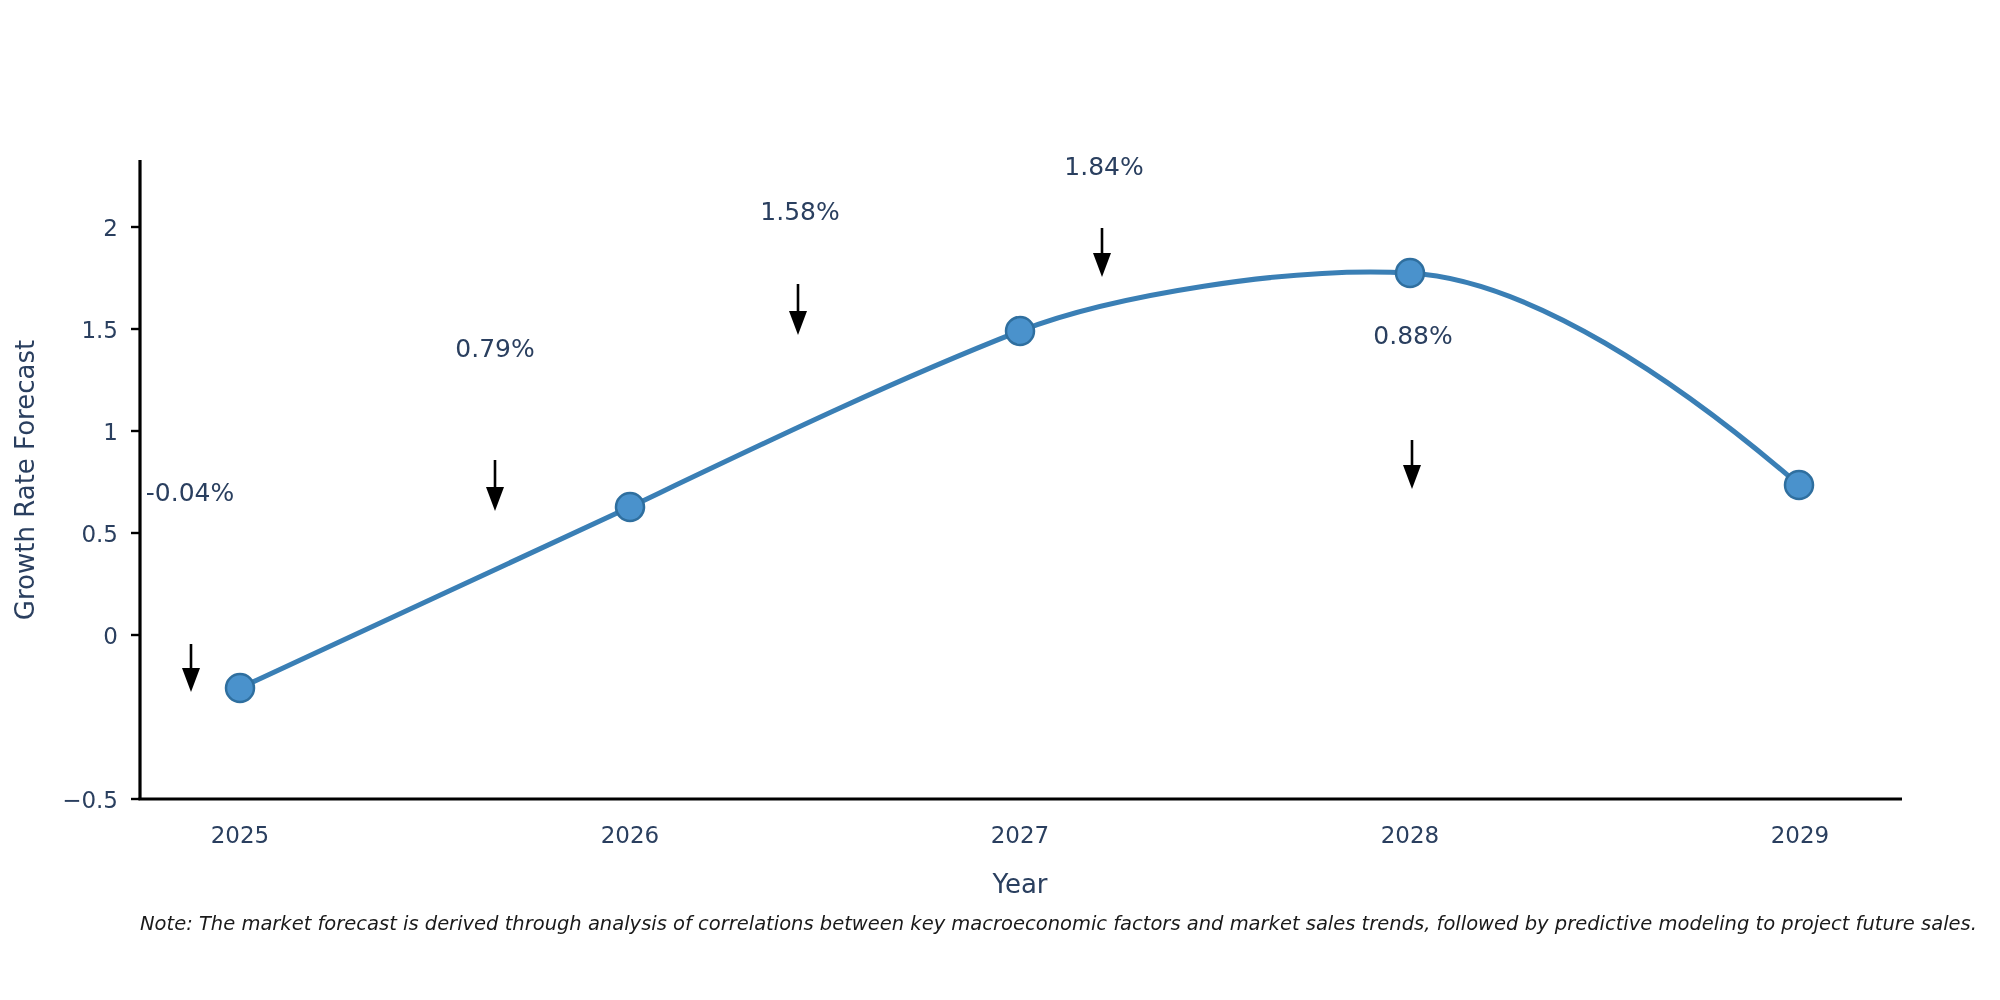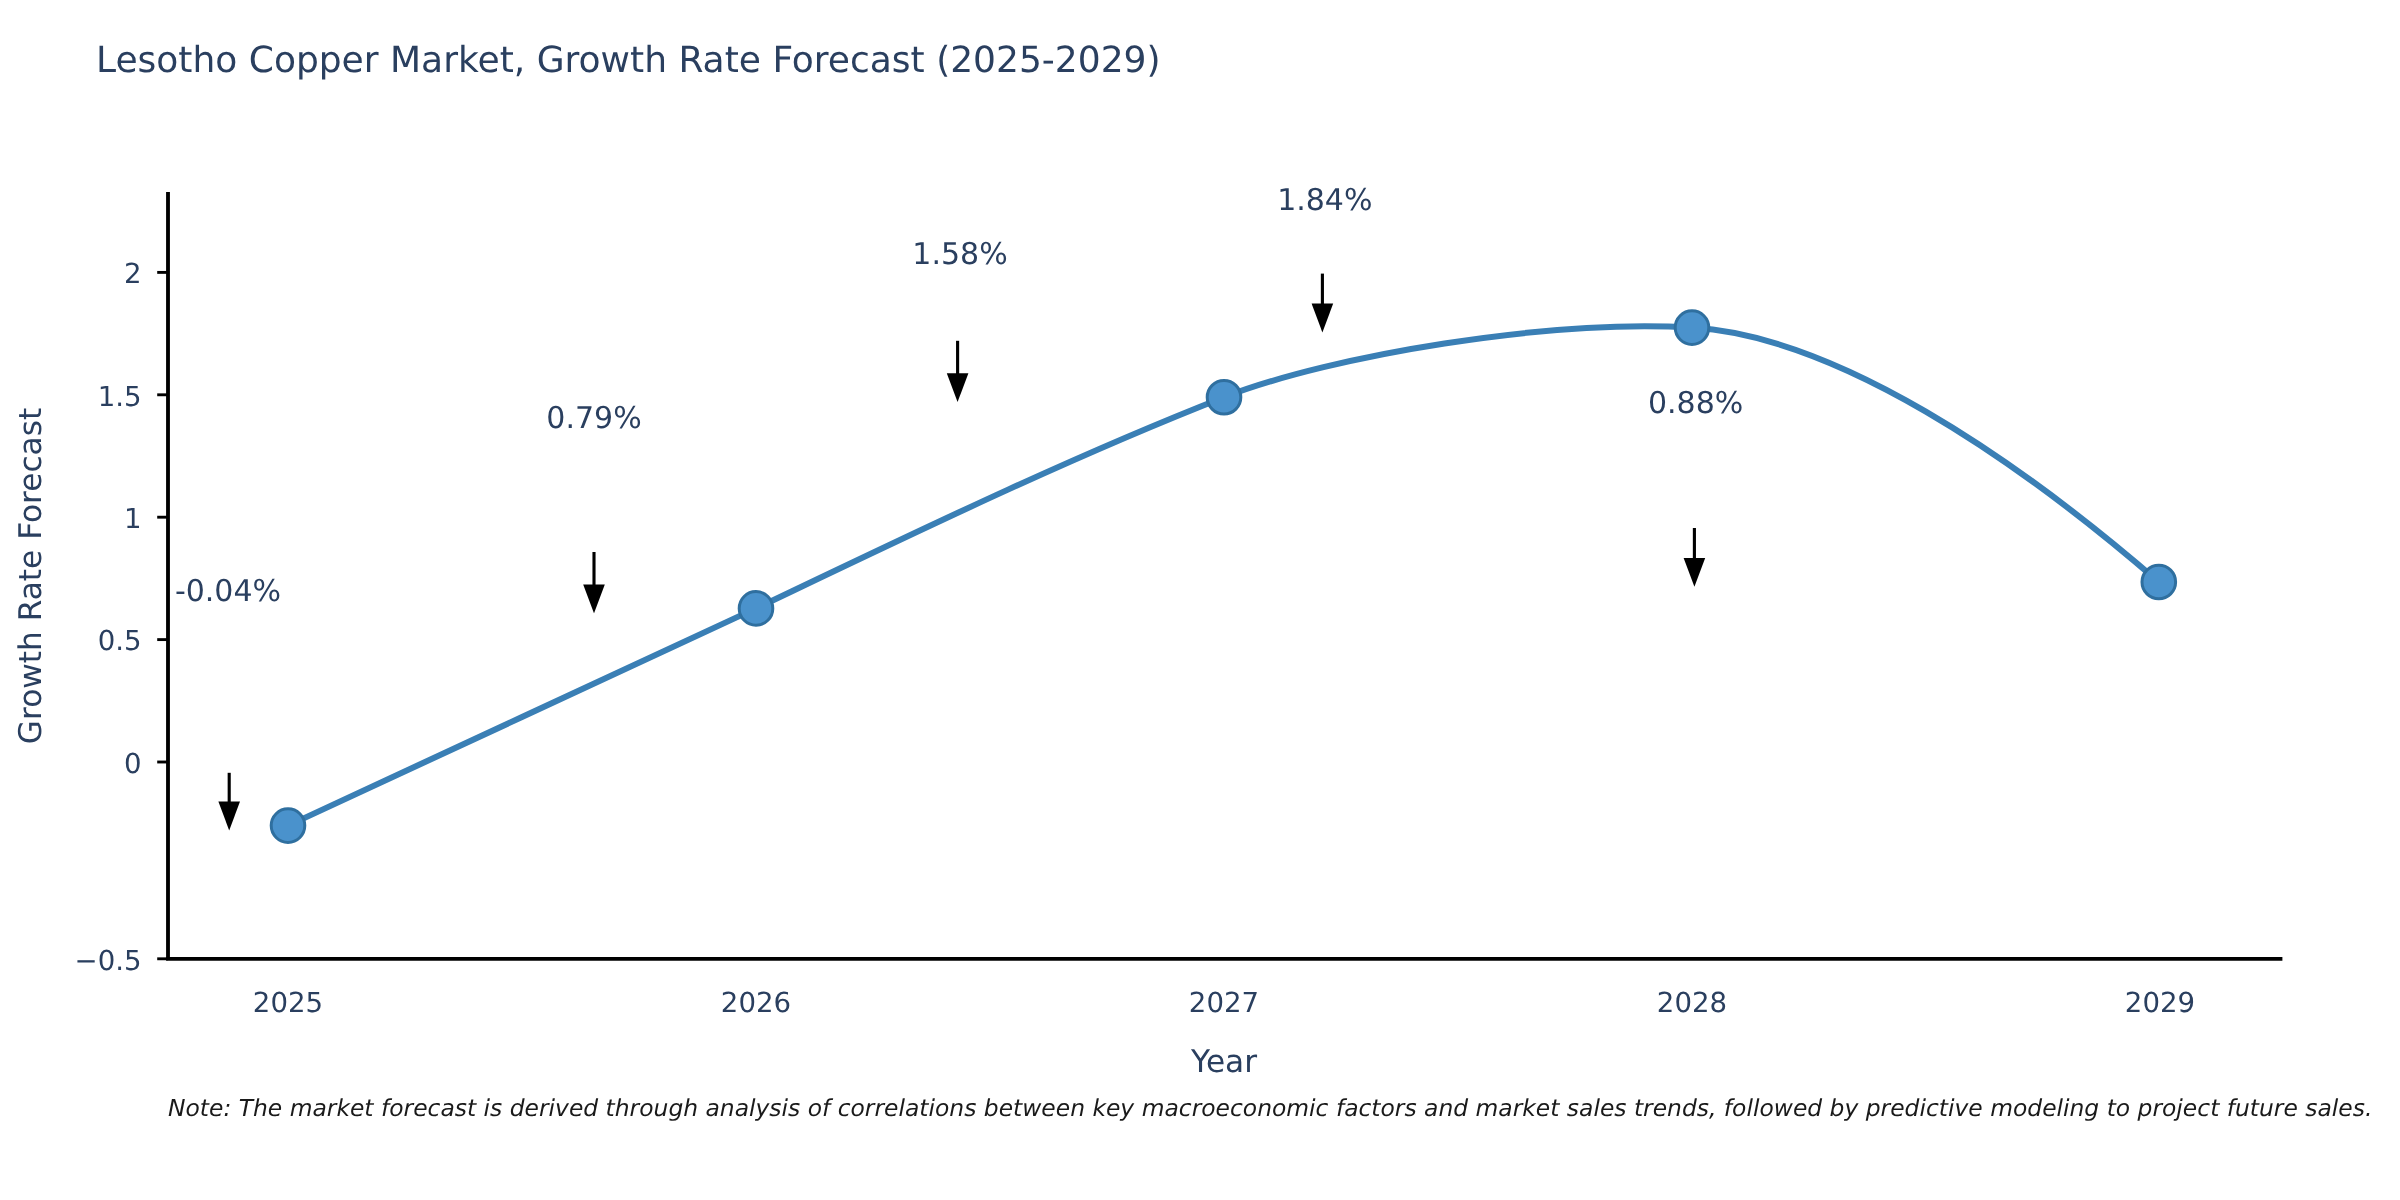--- a/index.html
+++ b/index.html
@@ -55,21 +55,20 @@
     color: #1a1a1a;
     white-space: nowrap;
     overflow: hidden;
   }
 </style>
 </head>
 <body>
 
 <div id="page">
 
-  <div id="chart-title">Lesotho Copper Market, Growth Rate Forecast (2025-2029)</div>
 
   <svg id="plot-svg" width="2000" height="900">
 
     <line x1="140" y1="160" x2="140" y2="800" stroke="#000000" stroke-width="3.2"></line>
 
     <line x1="138.4" y1="799" x2="1902" y2="799" stroke="#000000" stroke-width="3.2"></line>
 
     <g>
       <line x1="131" y1="227" x2="140" y2="227" stroke="#000000" stroke-width="2.4"></line>
       <line x1="131" y1="329" x2="140" y2="329" stroke="#000000" stroke-width="2.4"></line>

